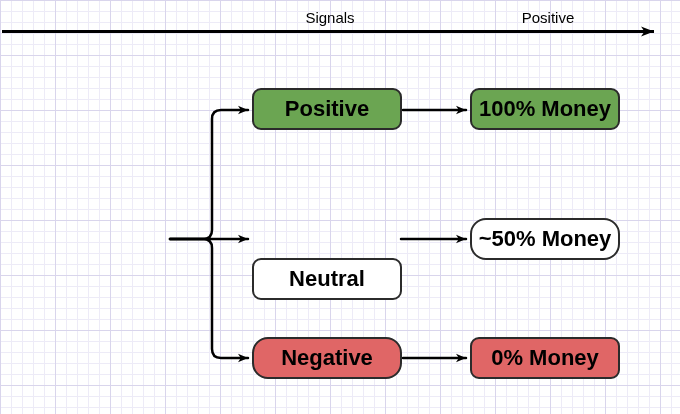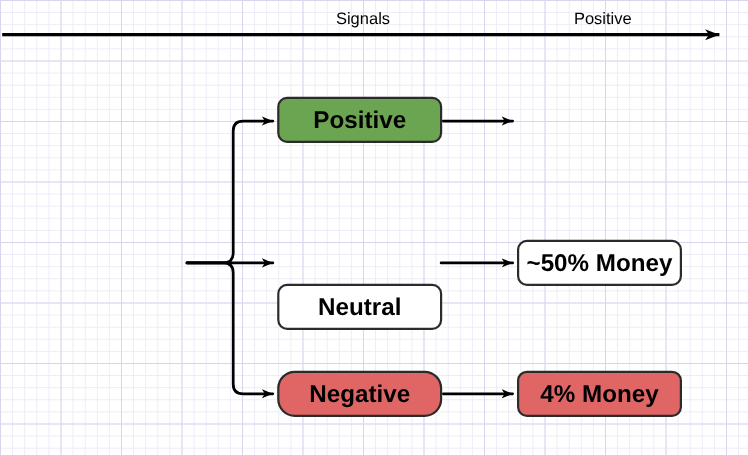--- a/index.html
+++ b/index.html
@@ -70,16 +70,17 @@
   </svg>
 
   <div class="hdr" id="signals-header">Signals</div>
   <div class="hdr" id="rebalance-header">Positive</div>
 
 
   <div class="node col-signal row-0" style="background-color: rgb(107, 165, 82);">Positive</div>
   <div class="node col-signal row-1" style="background-color: rgb(255, 255, 255); margin-top: 40px;">Neutral</div>
   <div class="node col-signal row-2" style="background-color: rgb(224, 102, 102); border-radius: 16px;">Negative</div>
 
-  <div class="node col-rebalance row-1" style="background-color: rgb(255, 255, 255);">~50% Money</div>
-  <div class="node col-rebalance row-2" style="background-color: rgb(224, 102, 102);">4% Money</div>
+  <div class="node col-rebalance row-0" style="background-color: rgb(107, 165, 82);">100% Money</div>
+  <div class="node col-rebalance row-1" style="background-color: rgb(255, 255, 255); border-radius: 16px;">~50% Money</div>
+  <div class="node col-rebalance row-2" style="background-color: rgb(224, 102, 102);">0% Money</div>
 
 </div>
 
 </body></html>

